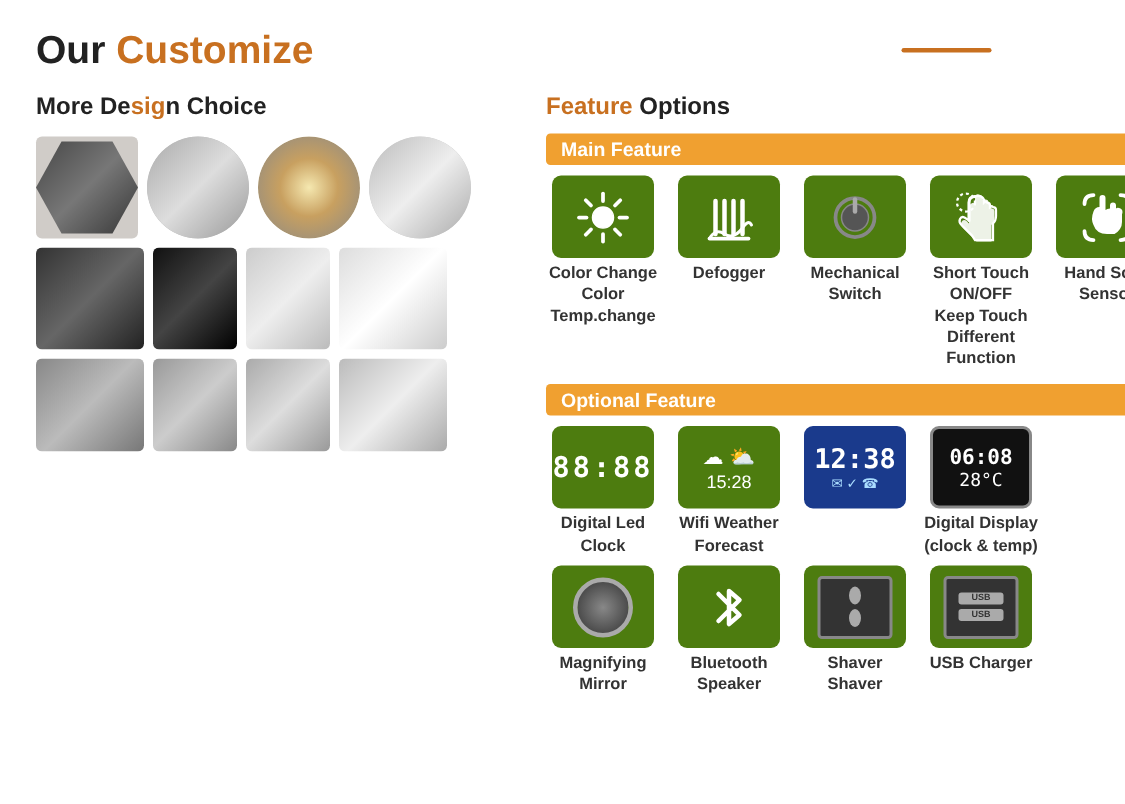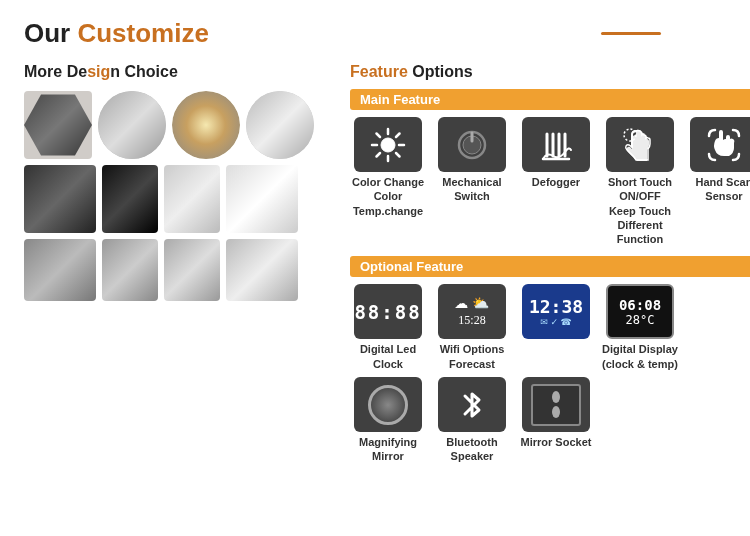--- a/index.html
+++ b/index.html
@@ -24,21 +24,21 @@
       margin-bottom: 14px;
     }
     .header-line {
       width: 60px;
       height: 3px;
       background: #c87020;
       border-radius: 2px;
     }
     .main-content {
       display: flex;
-      gap: 16px;
+      gap: 30px;
     }
     
     .left-section {
       width: 310px;
       flex-shrink: 0;
     }
     .section-title {
       font-size: 16px;
       font-weight: bold;
       color: #222;
@@ -118,21 +118,21 @@
     }
     .feature-icon-item {
       display: flex;
       flex-direction: column;
       align-items: center;
       width: 76px;
     }
     .feature-icon-box {
       width: 68px;
       height: 55px;
-      background: #404040;
+      background: #4d7c0f;
       border-radius: 6px;
       display: flex;
       align-items: center;
       justify-content: center;
       margin-bottom: 3px;
       color: #fff;
       font-size: 22px;
     }
     .feature-icon-label {
       font-size: 11px;
@@ -237,47 +237,47 @@
                 <line x1="11" y1="27" x2="7.5" y2="30.5"></line>
               </g>
             </svg>
           </div>
           <div class="feature-icon-label">Color Change
 Color Temp.change</div>
         </div>
 
         <div class="feature-icon-item">
           <div class="feature-icon-box">
-            <svg width="34" height="34" viewBox="0 0 34 34">
-              <circle cx="17" cy="17" r="13" fill="none" stroke="#888" stroke-width="2.5"></circle>
-              <circle cx="17" cy="17" r="9" fill="#555" stroke="#888" stroke-width="1"></circle>
-              <line x1="17" y1="5" x2="17" y2="13" stroke="#aaa" stroke-width="3" stroke-linecap="round"></line>
-            </svg>
-          </div>
-          <div class="feature-icon-label">Mechanical<br>Switch</div>
-        </div>
-
-        <div class="feature-icon-item">
-          <div class="feature-icon-box">
             <svg width="38" height="38" viewBox="0 0 38 38">
               <g stroke="#fff" stroke-width="3" stroke-linecap="round">
                 <line x1="10" y1="8" x2="10" y2="30"></line>
                 <line x1="16" y1="8" x2="16" y2="30"></line>
                 <line x1="22" y1="8" x2="22" y2="30"></line>
                 <line x1="28" y1="8" x2="28" y2="30"></line>
               </g>
               <line x1="6" y1="33" x2="32" y2="33" stroke="#fff" stroke-width="2.5" stroke-linecap="round"></line>
               <path d="M6 33 Q10 26 16 30 Q22 34 28 26 Q32 20 34 24" stroke="#fff" stroke-width="2" fill="none" stroke-linecap="round"></path>
             </svg>
           </div>
           <div class="feature-icon-label">Defogger</div>
         </div>
 
         <div class="feature-icon-item">
           <div class="feature-icon-box">
+            <svg width="34" height="34" viewBox="0 0 34 34">
+              <circle cx="17" cy="17" r="13" fill="none" stroke="#888" stroke-width="2.5"></circle>
+              <circle cx="17" cy="17" r="9" fill="#555" stroke="#888" stroke-width="1"></circle>
+              <line x1="17" y1="5" x2="17" y2="13" stroke="#aaa" stroke-width="3" stroke-linecap="round"></line>
+            </svg>
+          </div>
+          <div class="feature-icon-label">Mechanical<br>Switch</div>
+        </div>
+
+        <div class="feature-icon-item">
+          <div class="feature-icon-box">
             <svg width="36" height="36" viewBox="0 0 36 36">
               <path d="M14 4 Q10 4 10 8 L10 20 L7 18 Q5 17 4 19 Q3 21 5 23 L12 30 L14 33 L26 33 L26 22 Q28 20 28 17 L28 13 Q28 11 26 11 Q25 10 24 11 L24 10 Q24 8 22 8 Q21 7 20 8 L20 7 Q20 5 18 4 Q16 3 14 4Z" fill="none" stroke="#fff" stroke-width="1.5"></path>
               <path d="M14 4 Q10 4 10 8 L10 20" stroke="#fff" stroke-width="2" fill="none" stroke-linecap="round"></path>
               <ellipse cx="8" cy="8" rx="6" ry="6" fill="none" stroke="#fff" stroke-width="1.5" stroke-dasharray="2,2"></ellipse>
               <path d="M14 8 Q10 8 10 12 L10 22 L8 20 Q6 19 5 21 Q4 23 6 25 L13 32 L15 34 L25 34 L25 23 Q27 21 27 18 L27 14 Q27 12 25 12 L25 11 Q25 9 23 9 L23 8 Q23 6 21 6 Q20 5 19 6 L19 5 Q19 3 17 3 Q15 2 14 4Z" fill="#fff" stroke="none" opacity="0.9"></path>
             </svg>
           </div>
           <div class="feature-icon-label">Short Touch ON/OFF<br>Keep Touch Different<br>Function</div>
         </div>
 
@@ -306,23 +306,23 @@
         <div class="feature-icon-item">
           <div class="feature-icon-box">
             <span style="font-size:19px;font-weight:bold;color:#fff;letter-spacing:2px;font-family:monospace;">88:88</span>
           </div>
           <div class="feature-icon-label">Digital Led Clock</div>
         </div>
 
         <div class="feature-icon-item">
           <div class="feature-icon-box" style="flex-direction:column;gap:2px;font-size:11px;">
             <span style="font-size:14px;">☁ ⛅</span>
-            <span style="font-size:12px;font-family:Liberation Serif, serif;">15:28</span>
-          </div>
-          <div class="feature-icon-label">Wifi Options Forecast</div>
+            <span style="font-size:12px;font-family:Liberation Sans, sans-serif;">15:28</span>
+          </div>
+          <div class="feature-icon-label">Wifi Weather Forecast</div>
         </div>
 
         <div class="feature-icon-item">
           <div class="feature-icon-box" style="background:#1a3a8c;">
             <div style="display:flex;flex-direction:column;align-items:center;">
               <span style="font-size:18px;font-weight:bold;color:#ffffff;font-family:monospace;">12:38</span>
               <span style="font-size:9px;color:#adf;">✉ ✓ ☎</span>
             </div>
           </div>
         </div>
@@ -357,19 +357,32 @@
           <div class="feature-icon-label">Bluetooth Speaker</div>
         </div>
 
         <div class="feature-icon-item">
           <div class="feature-icon-box" style="flex-direction:column;gap:2px;">
             <div style="width:50px;height:42px;border:2px solid #888;border-radius:3px;background:#333;display:flex;flex-direction:column;align-items:center;justify-content:center;gap:3px;">
               <div style="width:8px;height:12px;background:#aaa;border-radius:50%;"></div>
               <div style="width:8px;height:12px;background:#aaa;border-radius:50%;"></div>
             </div>
           </div>
-          <div class="feature-icon-label">Mirror Socket</div>
-        </div>
-
+          <div class="feature-icon-label">Shaver Shaver</div>
+        </div>
+
+        <div class="feature-icon-item">
+          <div class="feature-icon-box" style="flex-direction:column;gap:2px;">
+            <div style="width:50px;height:42px;border:2px solid #888;border-radius:3px;background:#333;display:flex;flex-direction:column;align-items:center;justify-content:center;gap:3px;">
+              <div style="width:30px;height:8px;background:#aaa;border-radius:2px;display:flex;align-items:center;justify-content:center;">
+                <span style="font-size:6px;color:#333;font-weight:bold;">USB</span>
+              </div>
+              <div style="width:30px;height:8px;background:#aaa;border-radius:2px;display:flex;align-items:center;justify-content:center;">
+                <span style="font-size:6px;color:#333;font-weight:bold;">USB</span>
+              </div>
+            </div>
+          </div>
+          <div class="feature-icon-label">USB Charger</div>
+        </div>
       </div>
     </div>
   </div>
 </div>
 
 </body></html>

